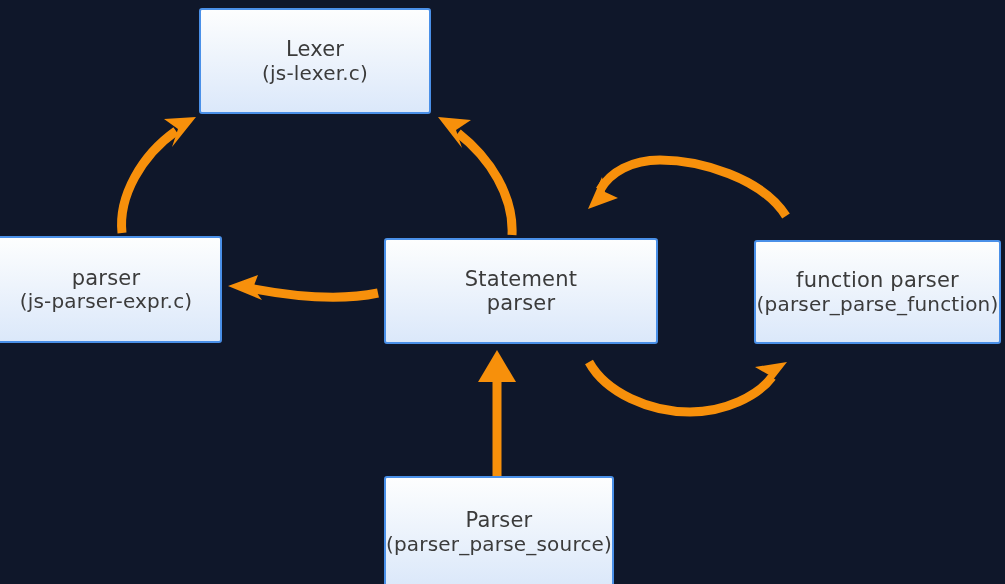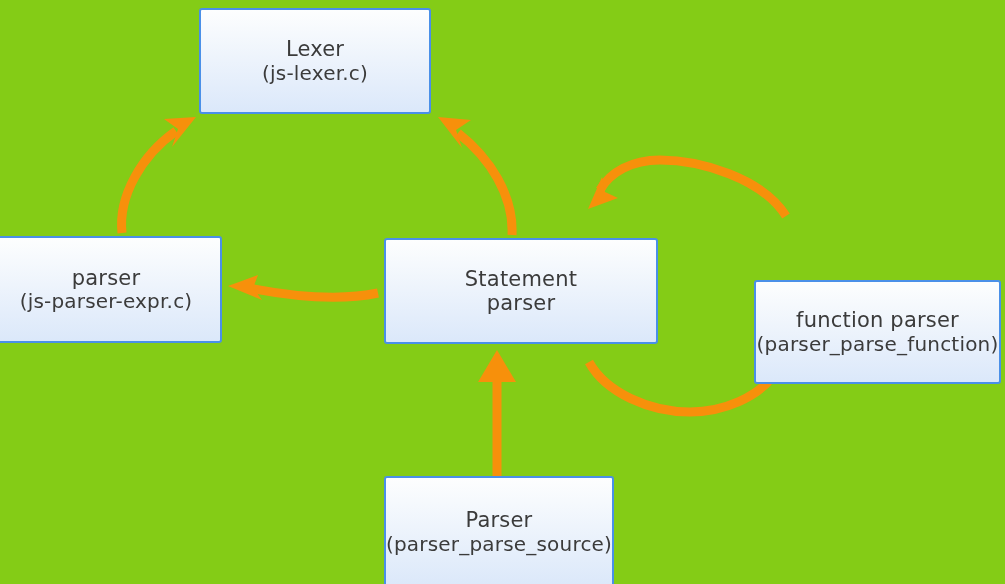--- a/index.html
+++ b/index.html
@@ -4,21 +4,21 @@
 <style>
   html, body {
     margin: 0;
     padding: 0;
     background: #ffffff;
   }
   #canvas {
     position: relative;
     width: 1005px;
     height: 584px;
-    background: #84cc16;
+    background: #0f172a;
     overflow: hidden;
     font-family: "DejaVu Sans", sans-serif;
   }
   .node {
     position: absolute;
     box-sizing: border-box;
     border: 2px solid #4a90e8;
     border-radius: 3px;
     background: linear-gradient(to bottom, #fdfefe 0%, #eef4fc 45%, #dbe8fa 100%);
     display: flex;
@@ -39,21 +39,21 @@
     font-size: 20px;
     letter-spacing: 0.2px;
     white-space: nowrap;
   }
   .node.multi .title {
     line-height: 1.15;
   }
   #node-lexer      { left: 199px; top: 8px;   width: 232px; height: 106px; }
   #node-expression { left: -10px; top: 236px; width: 232px; height: 107px; }
   #node-statement  { left: 384px; top: 238px; width: 274px; height: 106px; }
-  #node-function   { left: 754px; top: 240px; width: 247px; height: 104px; margin-top: 40px; }
+  #node-function   { left: 754px; top: 240px; width: 247px; height: 104px; }
   #node-parser     { left: 384px; top: 476px; width: 230px; height: 112px; }
 
   #arrow-layer {
     position: absolute;
     left: 0; top: 0;
     width: 1005px;
     height: 584px;
     pointer-events: none;
   }
   .arrow-path {

